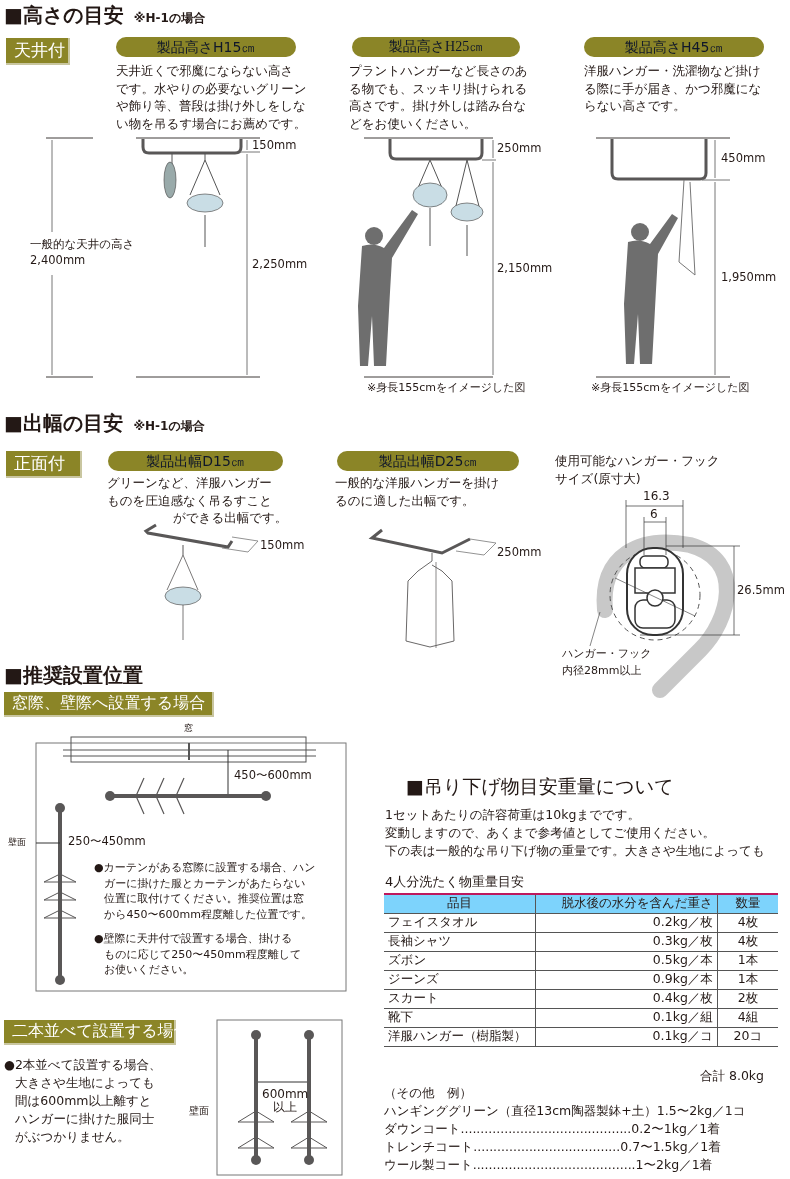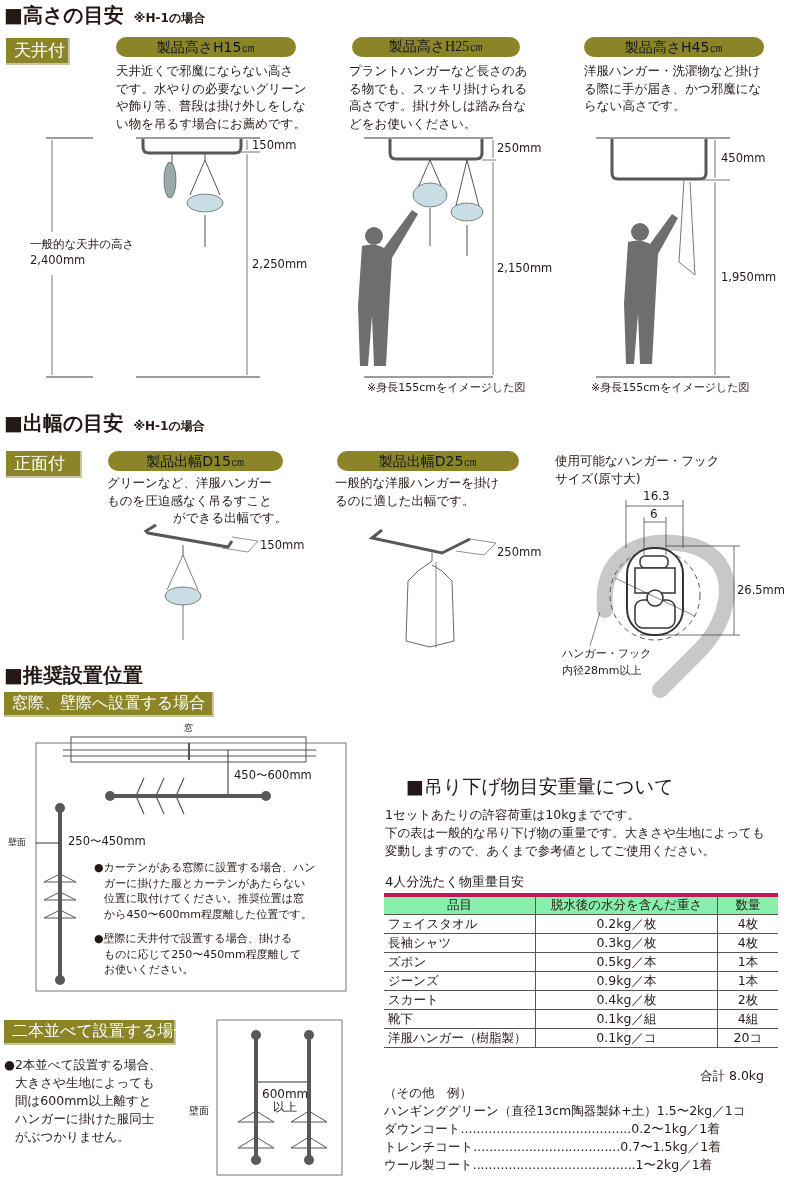--- a/index.html
+++ b/index.html
@@ -8,23 +8,23 @@
   .abs { position: absolute; }
   .sec-title { font-size: 20px; font-weight: bold; letter-spacing: 0px; white-space: nowrap; }
   .sec-title .note { font-size: 12px; font-weight: bold; margin-left: 10px; }
   .tag { background: #8b8527; color: #fff; font-size: 17px; padding: 1px 8px; white-space: nowrap; border-bottom: 2px solid #c9c6a0; border-right: 2px solid #c9c6a0; }
   .pill { background: #8b8527; color: #0f172a; font-size: 14px; text-align: center; border-radius: 11px; height: 20px; line-height: 20px; }
   .desc { font-size: 12.5px; line-height: 17.5px; white-space: nowrap; }
   .dim { font-size: 11.5px; white-space: nowrap; }
   .small { font-size: 11px; white-space: nowrap; }
   table.wt { border-collapse: collapse; font-size: 12.5px; }
   table.wt th, table.wt td { border-bottom: 1px solid #555; padding: 0 4px; height: 19px; white-space: nowrap; font-weight: normal; }
-  table.wt th { background: #86efac; border-top: 4px solid #be185d; }
+  table.wt th { background: #7dd3fc; border-top: 2px solid #be185d; }
   table.wt .c1 { border-right: 1px solid #555; text-align: left; width: 150px; }
-  table.wt .c2 { border-right: 1px solid #555; text-align: center; width: 180px; }
+  table.wt .c2 { border-right: 1px solid #555; text-align: right; width: 180px; }
   table.wt .c3 { text-align: center; width: 60px; }
   table.wt th.c1 { text-align: center; }
   .lines div { font-size: 12.5px; line-height: 18px; white-space: nowrap; }
   svg { position: absolute; overflow: visible; }
 </style>
 </head>
 <body>
 
 <div class="abs sec-title" style="left:4px;top:2px;">
   <span>■高さの目安</span><span class="note">※H-1の場合</span>
@@ -254,22 +254,22 @@
 </div>
 <div class="abs" style="left:189px;top:1104px;font-size:10px;">壁面</div>
 <div class="abs" style="left:262px;top:1088px;font-size:12px;line-height:13px;text-align:center;width:46px;">
   <div>600mm</div>
   <div>以上</div>
 </div>
 
 <div class="abs sec-title" style="left:387px;top:774px;font-weight:normal;font-size:19px;margin-left:19px;">■吊り下げ物目安重量について</div>
 <div class="abs lines" style="left:385px;top:806px;">
   <div>1セットあたりの許容荷重は10kgまでです。</div>
+  <div>変動しますので、あくまで参考値としてご使用ください。</div>
   <div>下の表は一般的な吊り下げ物の重量です。大きさや生地によっても</div>
-  <div>変動しますので、あくまで参考値としてご使用ください。</div>
 </div>
 <div class="abs" style="left:385px;top:873px;font-size:13px;">4人分洗たく物重量目安</div>
 
 <table class="abs wt" style="left:384px;top:893px;width:394px;">
   <tbody>
       <tr>
     <th class="c1">品目</th>
     <th class="c2">脱水後の水分を含んだ重さ</th>
     <th class="c3">数量</th>
   </tr>

